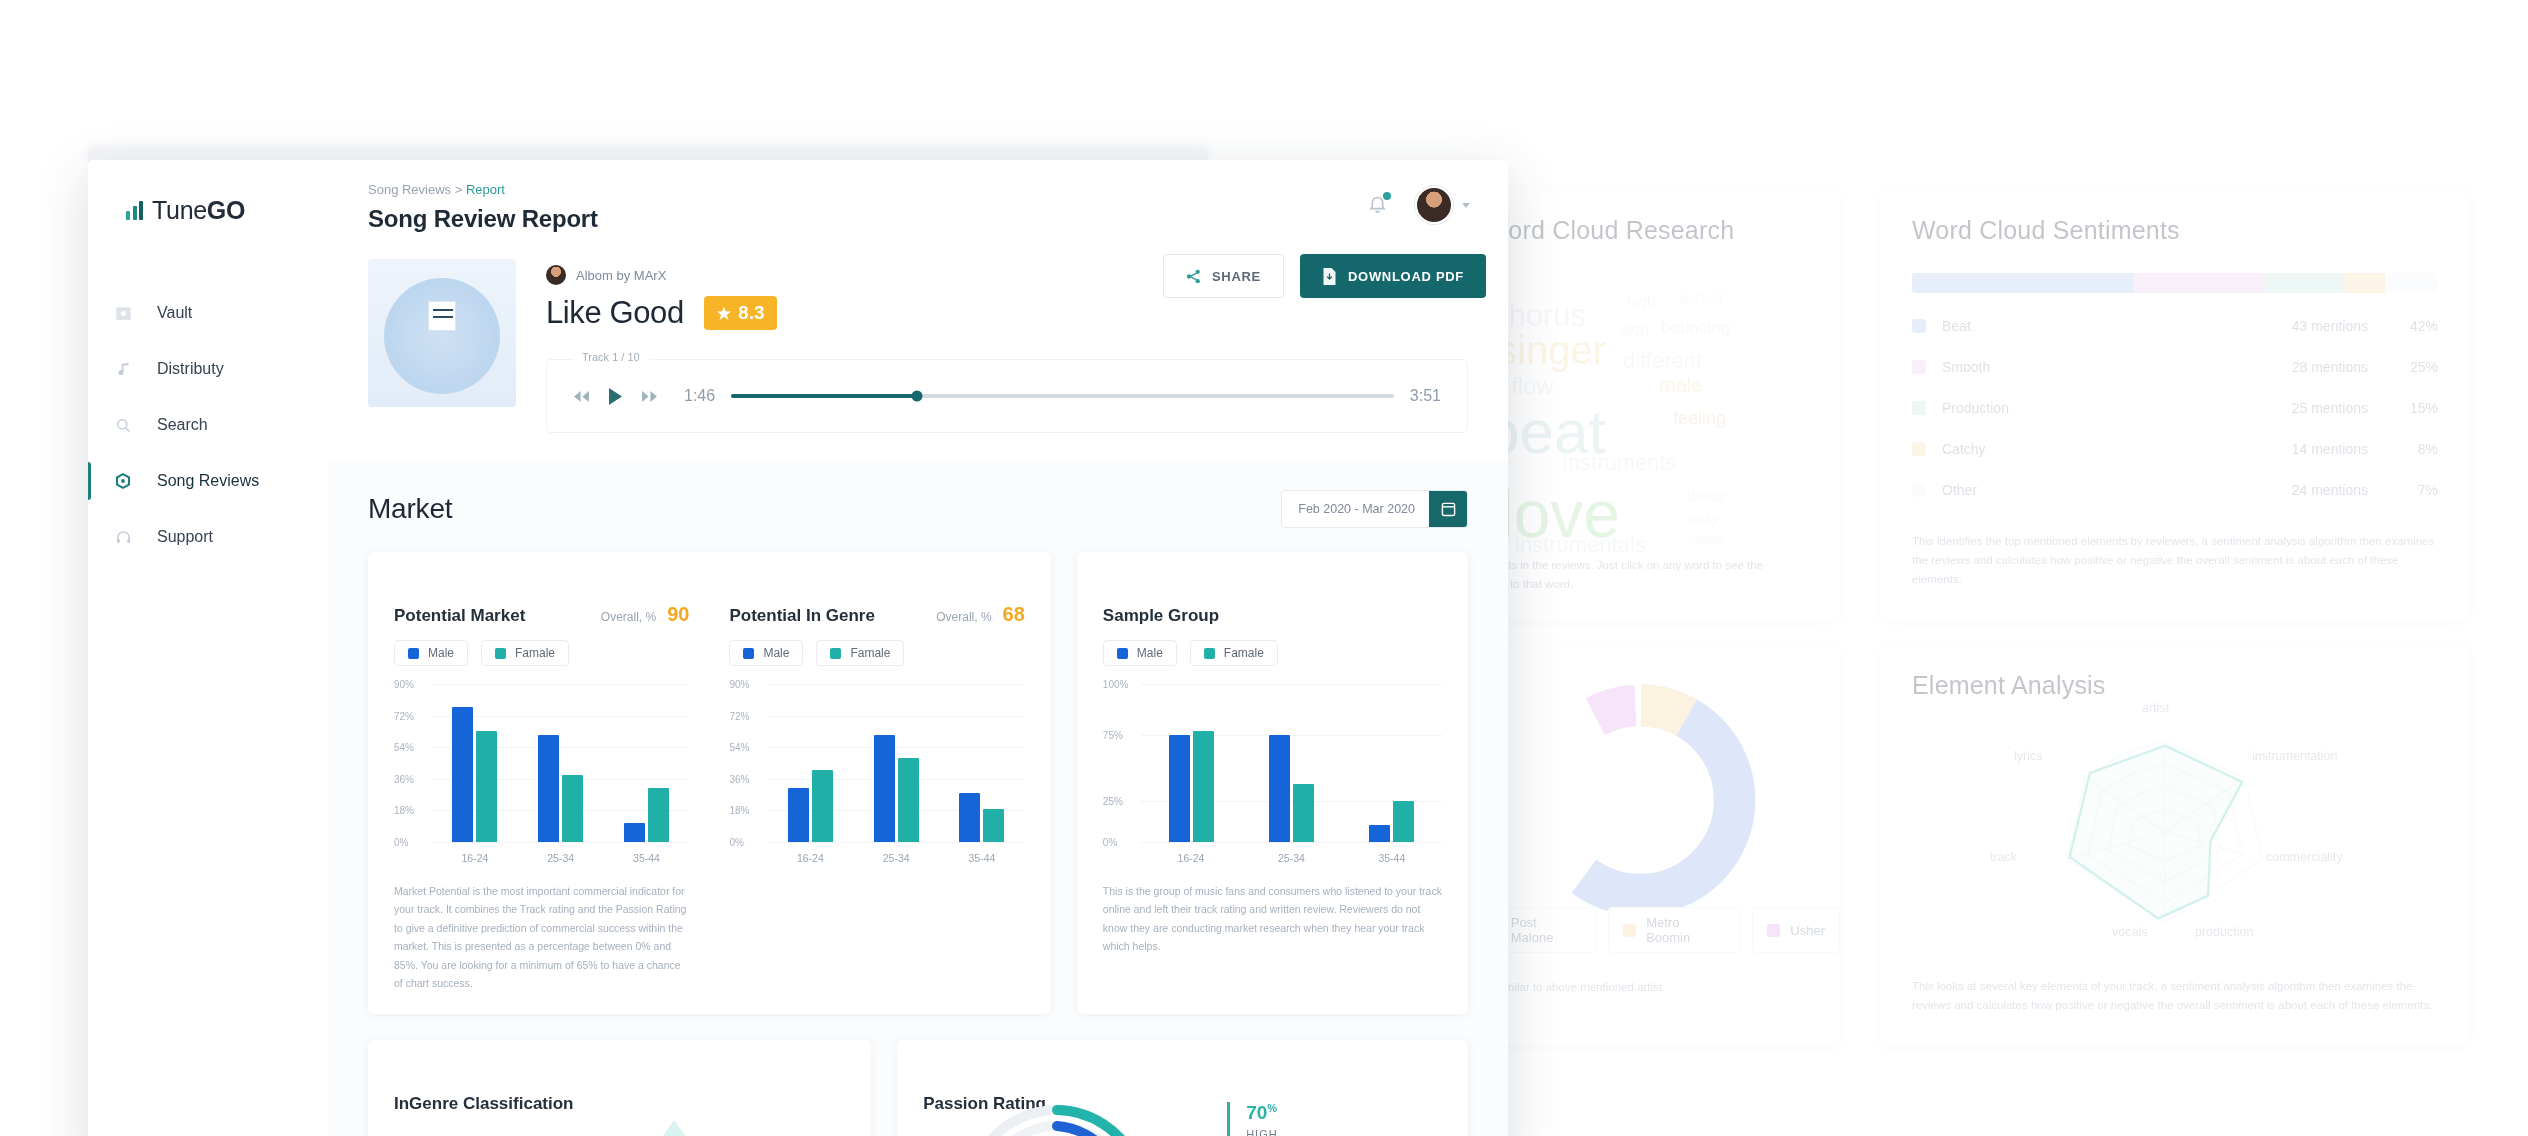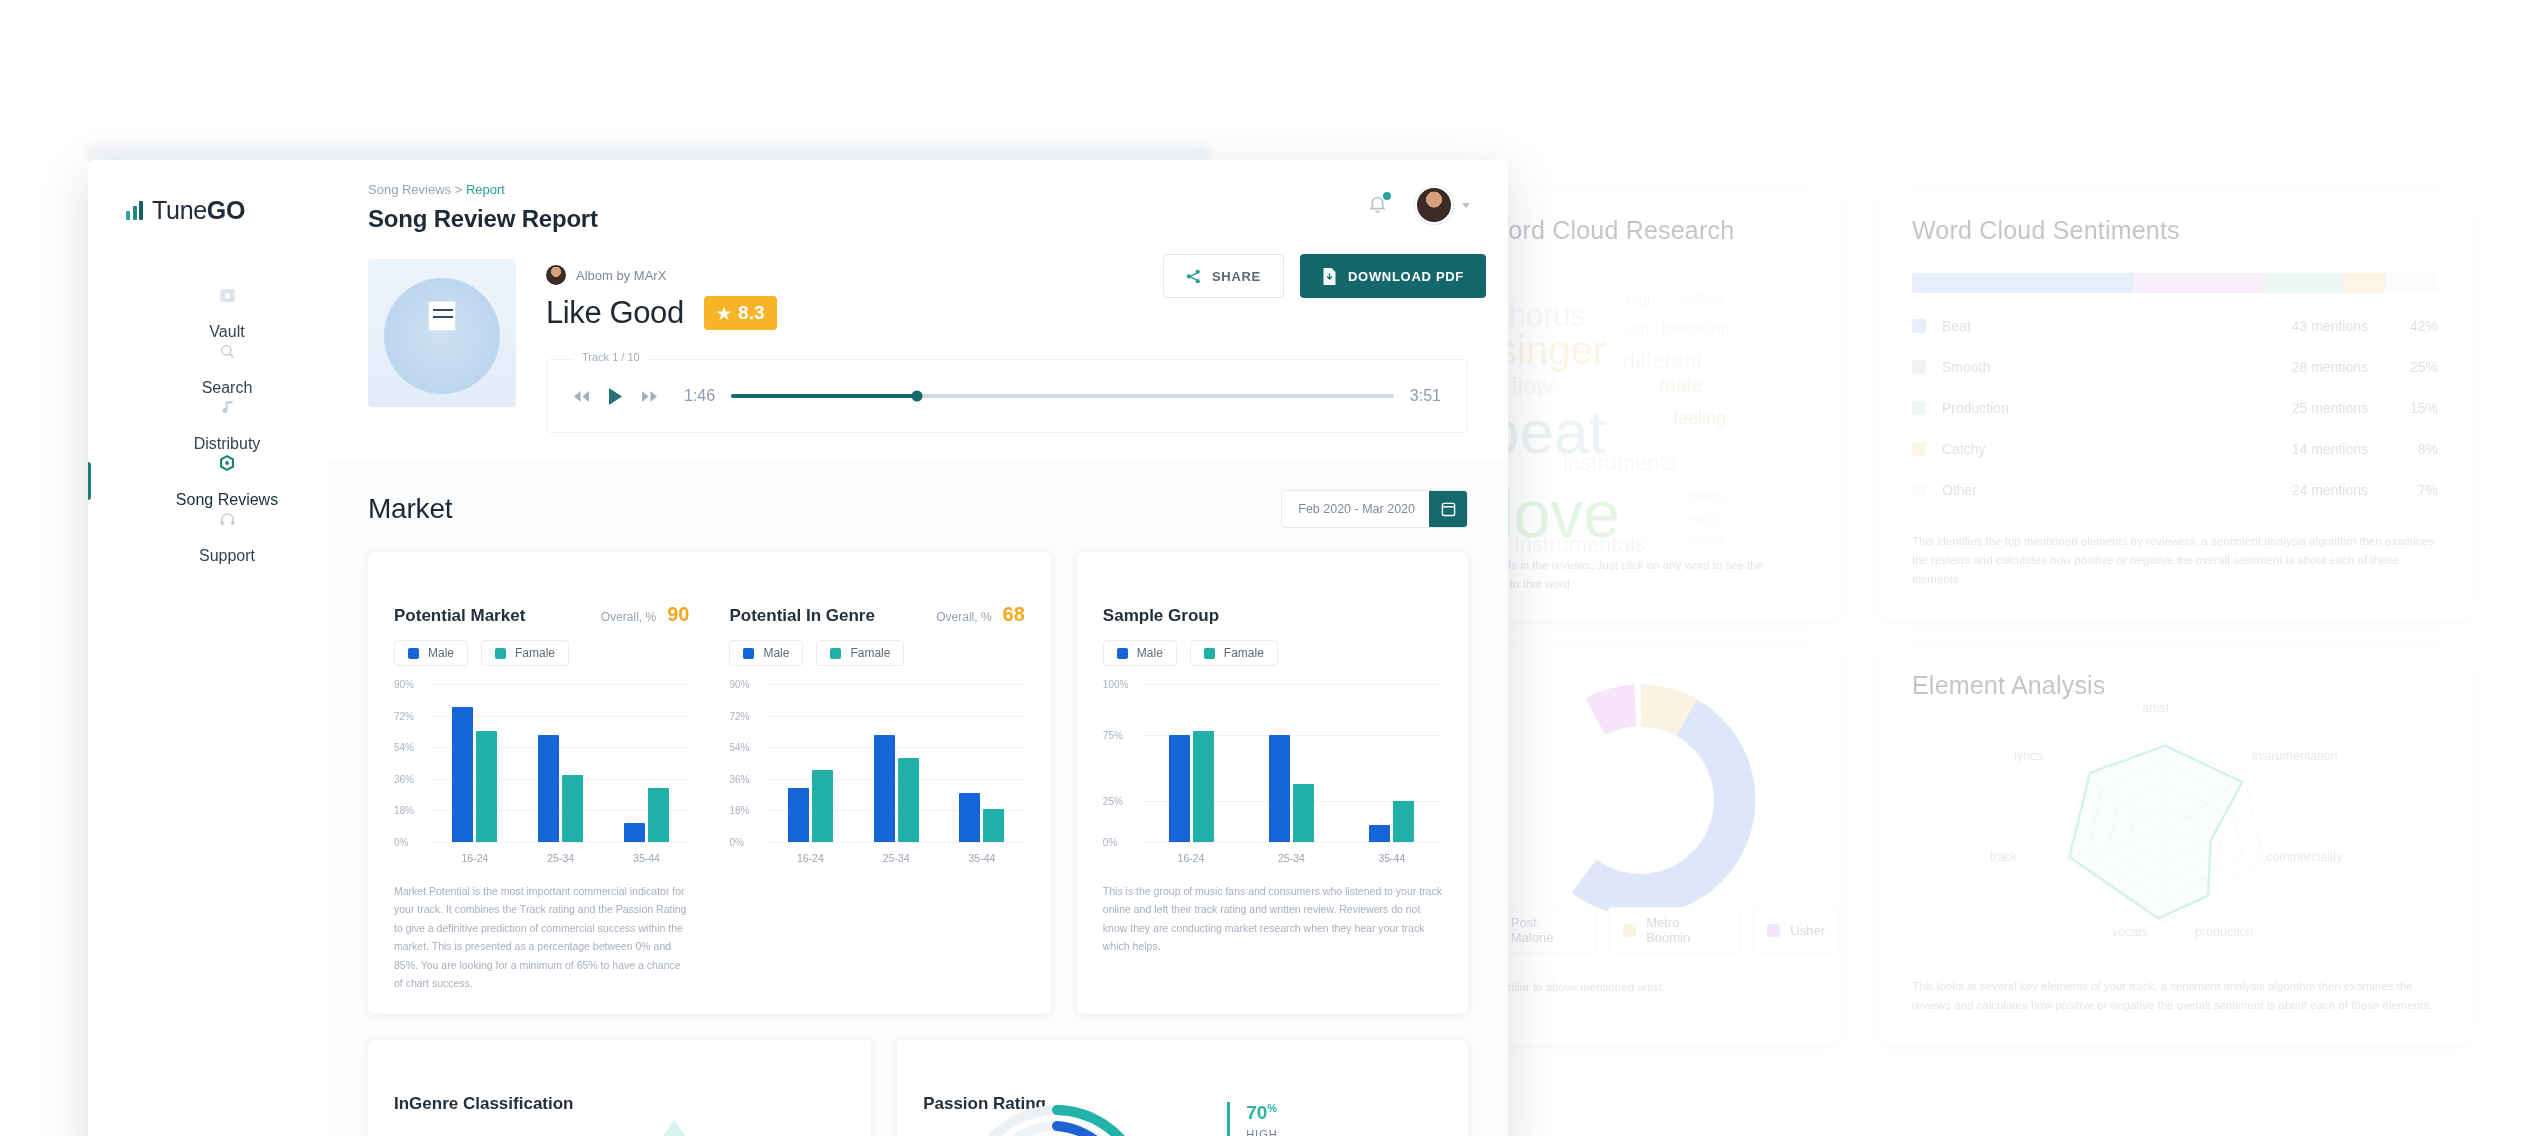--- a/index.html
+++ b/index.html
@@ -63,23 +63,23 @@
   .brand-bars { display: flex; align-items: flex-end; gap: 2.5px; height: 19px; }
   .brand-bars i { display: block; width: 4px; border-radius: 1px; background: #1e7d7d; }
   .brand-bars i:nth-child(1){ height: 9px; background:#2aa39a;}
   .brand-bars i:nth-child(2){ height: 14px; background:#1f8884;}
   .brand-bars i:nth-child(3){ height: 19px; background:#12615f;}
   .brand-text { font-size: 25px; color: #222b38; letter-spacing: -.3px; }
   .brand-text b { font-weight: 700; }
 
   .nav { margin-top: 60px; }
   .nav-item {
-    position: relative; display: flex; align-items: center; gap: 18px;
-    height: 56px; padding-left: 38px; cursor: pointer;
-    font-size: 16px; color: #364252; flex-direction: column;
+    position: relative; display: flex; align-items: center; gap: 24px;
+    height: 56px; padding-left: 25px; cursor: pointer;
+    font-size: 16px; color: #364252;
   }
   .nav-item .ico { width: 20px; height: 20px; display: flex; align-items: center; justify-content: center; color: #c2ccd8; }
   .nav-item.active { color: #18313f; }
   .nav-item.active .ico { color: #1b7e7a; }
   .nav-item.active::before {
     content: ""; position: absolute; left: -1px; top: 9px; width: 4px; height: 38px;
     background: #1b7e7a; border-radius: 0 3px 3px 0;
   }
 
   
@@ -369,34 +369,34 @@
           <span class="ico">
             <svg width="17" height="17" viewBox="0 0 20 20">
                 <rect x="1.5" y="2.5" width="17" height="15" rx="2" fill="currentColor" opacity=".55"></rect>
                 <circle cx="10" cy="10" r="3" fill="#fff"></circle>
               </svg>
           </span>
           <span>Vault</span>
         </div>
         <div class="nav-item">
           <span class="ico">
+            <svg width="17" height="17" viewBox="0 0 20 20" fill="currentColor">
+                <path d="M8 3.5 16 2v2.3L10 5.6v8.1a2.9 2.9 0 1 1-2-2.76V3.5z"></path>
+              </svg>
+          </span>
+          <span>Distributy</span>
+        </div>
+        <div class="nav-item">
+          <span class="ico">
             <svg width="17" height="17" viewBox="0 0 20 20" fill="none" stroke="currentColor" stroke-width="1.7">
                 <circle cx="8.6" cy="8.6" r="5.4"></circle>
                 <line x1="12.7" y1="12.7" x2="17" y2="17"></line>
               </svg>
           </span>
           <span>Search</span>
-        </div>
-        <div class="nav-item">
-          <span class="ico">
-            <svg width="17" height="17" viewBox="0 0 20 20" fill="currentColor">
-                <path d="M8 3.5 16 2v2.3L10 5.6v8.1a2.9 2.9 0 1 1-2-2.76V3.5z"></path>
-              </svg>
-          </span>
-          <span>Distributy</span>
         </div>
         <div class="nav-item active">
           <span class="ico">
             <svg width="18" height="18" viewBox="0 0 20 20" fill="none" stroke="currentColor" stroke-width="2.3">
                 <path d="M10 2.4 16.6 6v8L10 17.6 3.4 14V6z"></path>
                 <circle cx="10" cy="10" r="2.1" fill="currentColor" stroke="none"></circle>
               </svg>
           </span>
           <span>Song Reviews</span>
         </div>

